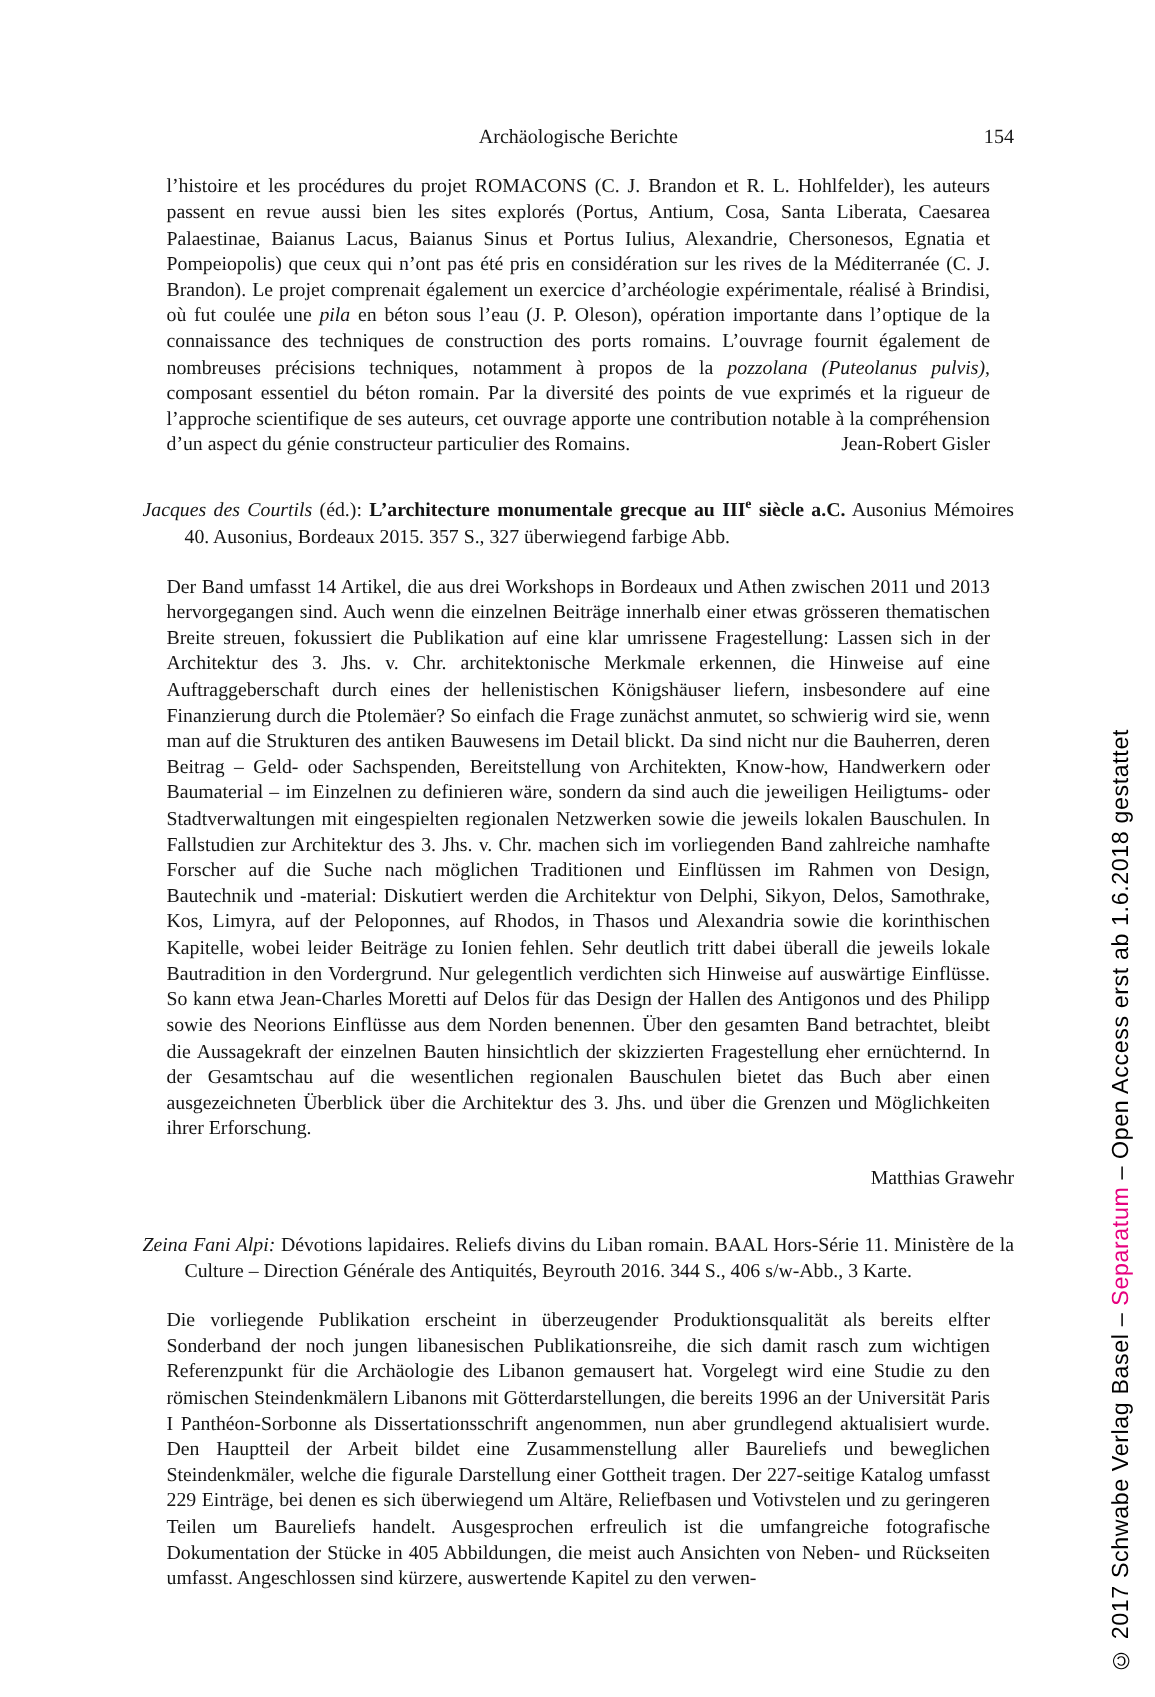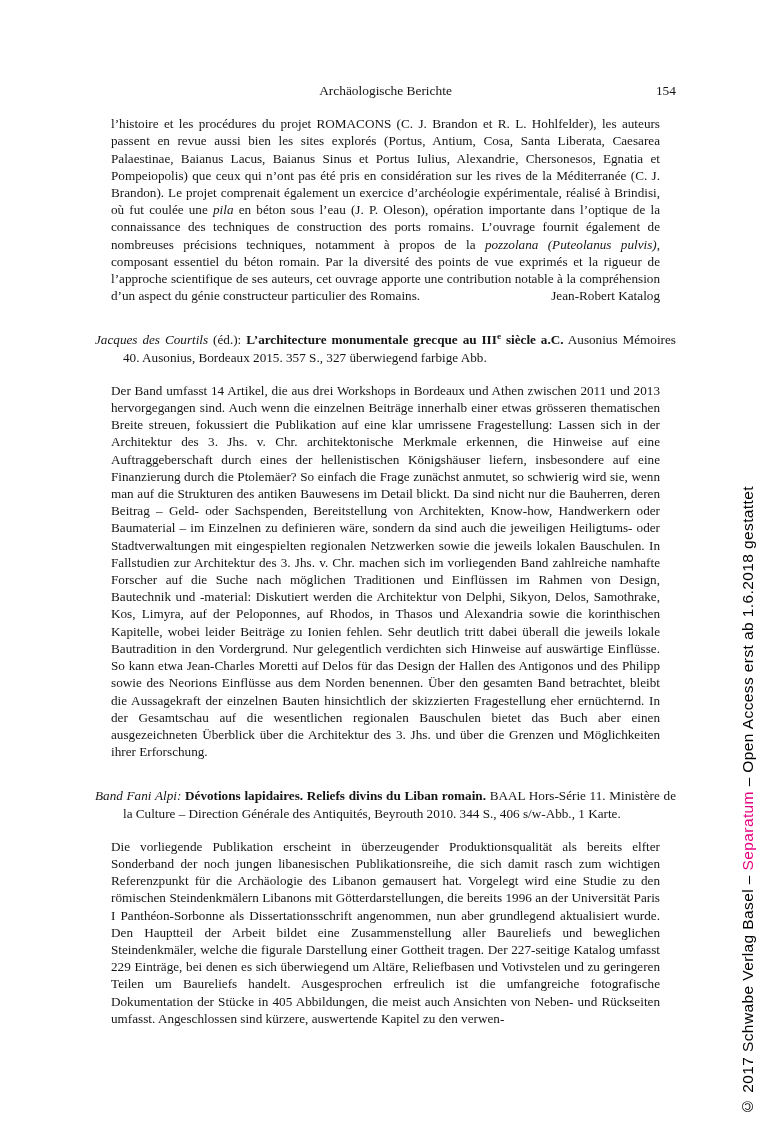--- a/index.html
+++ b/index.html
@@ -64,34 +64,35 @@
 
     <div class="page-header">
       <span class="header-title">Archäologische Berichte</span>
       <span class="page-number">154</span>
     </div>
 
     <section class="review first">
       <div class="entry-body">
         <p>
           <span><span>l’histoire et les procédures du projet ROMACONS (C. J. Brandon et R. L. Hohlfelder), les auteurs passent en revue aussi bien les sites explorés (Portus, Antium, Cosa, Santa Liberata, Caesarea Palaestinae, Baianus Lacus, Baianus Sinus et Portus Iulius, Alexandrie, Chersonesos, Egnatia et Pompeiopolis) que ceux qui n’ont pas été pris en considération sur les rives de la Méditerranée (C. J. Brandon). Le projet comprenait également un exercice d’archéologie expérimentale, réalisé à Brindisi, où fut coulée une </span><span style="font-style: italic;">pila</span><span> en béton sous l’eau (J. P. Oleson), opération importante dans l’optique de la connaissance des techniques de construction des ports romains. L’ouvrage fournit également de nombreuses précisions techniques, notamment à propos de la </span><span style="font-style: italic;">pozzolana (Puteolanus pulvis)</span><span>, composant essentiel du béton romain. Par la diversité des points de vue exprimés et la rigueur de l’approche scientifique de ses auteurs, cet ouvrage apporte une contribution notable à la compréhension d’un aspect du génie constructeur particulier des Romains.</span></span>
-          <span class="signature-inline">Jean-Robert Katalog</span>
+          <span class="signature-inline">Jean-Robert Gisler</span>
         </p>
       </div>
     </section>
 
     <section class="review">
       <div class="entry-heading"><span style="font-style: italic;">Jacques des Courtils</span><span> (éd.): </span><span style="font-weight: bold;">L’architecture monumentale grecque au III</span><span style="font-weight: bold; vertical-align: super; font-size: 0.7em; line-height: 0;">e</span><span style="font-weight: bold;"> siècle a.C.</span><span> Ausonius Mémoires 40. Ausonius, Bordeaux 2015. 357 S., 327 überwiegend farbige Abb.</span></div>
       <div class="entry-body">
         <p><span>Der Band umfasst 14 Artikel, die aus drei Workshops in Bordeaux und Athen zwischen 2011 und 2013 hervorgegangen sind. Auch wenn die einzelnen Beiträge innerhalb einer etwas grösseren thematischen Breite streuen, fokussiert die Publikation auf eine klar umrissene Fragestellung: Lassen sich in der Architektur des 3. Jhs. v. Chr. architektonische Merkmale erkennen, die Hinweise auf eine Auftraggeberschaft durch eines der hellenistischen Königshäuser liefern, insbesondere auf eine Finanzierung durch die Ptolemäer? So einfach die Frage zunächst anmutet, so schwierig wird sie, wenn man auf die Strukturen des antiken Bauwesens im Detail blickt. Da sind nicht nur die Bauherren, deren Beitrag – Geld- oder Sachspenden, Bereitstellung von Architekten, Know-how, Handwerkern oder Baumaterial – im Einzelnen zu definieren wäre, sondern da sind auch die jeweiligen Heiligtums- oder Stadtverwaltungen mit eingespielten regionalen Netzwerken sowie die jeweils lokalen Bauschulen. In Fallstudien zur Architektur des 3. Jhs. v. Chr. machen sich im vorliegenden Band zahlreiche namhafte Forscher auf die Suche nach möglichen Traditionen und Einflüssen im Rahmen von Design, Bautechnik und -material: Diskutiert werden die Architektur von Delphi, Sikyon, Delos, Samothrake, Kos, Limyra, auf der Peloponnes, auf Rhodos, in Thasos und Alexandria sowie die korinthischen Kapitelle, wobei leider Beiträge zu Ionien fehlen. Sehr deutlich tritt dabei überall die jeweils lokale Bautradition in den Vordergrund. Nur gelegentlich verdichten sich Hinweise auf auswärtige Einflüsse. So kann etwa Jean-Charles Moretti auf Delos für das Design der Hallen des Antigonos und des Philipp sowie des Neorions Einflüsse aus dem Norden benennen. Über den gesamten Band betrachtet, bleibt die Aussagekraft der einzelnen Bauten hinsichtlich der skizzierten Fragestellung eher ernüchternd. In der Gesamtschau auf die wesentlichen regionalen Bauschulen bietet das Buch aber einen ausgezeichneten Überblick über die Architektur des 3. Jhs. und über die Grenzen und Möglichkeiten ihrer Erforschung.</span></p>
       </div>
+      <div class="signature-line">Matthias Grawehr</div>
     </section>
 
     <section class="review">
-      <div class="entry-heading"><span style="font-style: italic;">Band Fani Alpi: </span><span style="font-weight: bold;">Dévotions lapidaires. Reliefs divins du Liban romain.</span><span> BAAL Hors-Série 11. Ministère de la Culture – Direction Générale des Antiquités, Beyrouth 2010. 344 S., 406 s/w-Abb., 1 Karte.</span></div>
+      <div class="entry-heading"><span style="font-style: italic;">Zeina Fani Alpi: </span><span style="font-weight: normal;">Dévotions lapidaires. Reliefs divins du Liban romain.</span><span> BAAL Hors-Série 11. Ministère de la Culture – Direction Générale des Antiquités, Beyrouth 2016. 344 S., 406 s/w-Abb., 3 Karte.</span></div>
       <div class="entry-body">
         <p><span>Die vorliegende Publikation erscheint in überzeugender Produktionsqualität als bereits elfter Sonderband der noch jungen libanesischen Publikationsreihe, die sich damit rasch zum wichtigen Referenzpunkt für die Archäologie des Libanon gemausert hat. Vorgelegt wird eine Studie zu den römischen Steindenkmälern Libanons mit Götterdarstellungen, die bereits 1996 an der Universität Paris I Panthéon-Sorbonne als Dissertationsschrift angenommen, nun aber grundlegend aktualisiert wurde. Den Hauptteil der Arbeit bildet eine Zusammenstellung aller Baureliefs und beweglichen Steindenkmäler, welche die figurale Darstellung einer Gottheit tragen. Der 227-seitige Katalog umfasst 229 Einträge, bei denen es sich überwiegend um Altäre, Reliefbasen und Votivstelen und zu geringeren Teilen um Baureliefs handelt. Ausgesprochen erfreulich ist die umfangreiche fotografische Dokumentation der Stücke in 405 Abbildungen, die meist auch Ansichten von Neben- und Rückseiten umfasst. Angeschlossen sind kürzere, auswertende Kapitel zu den verwen-</span></p>
       </div>
     </section>
 
   </div>
 
   <aside class="sidebar-vertical">
     <span><span>© 2017 Schwabe Verlag Basel – </span><span style="color: rgb(230, 0, 126);">Separatum</span><span> – Open Access erst ab 1.6.2018 gestattet</span></span>
   </aside>

